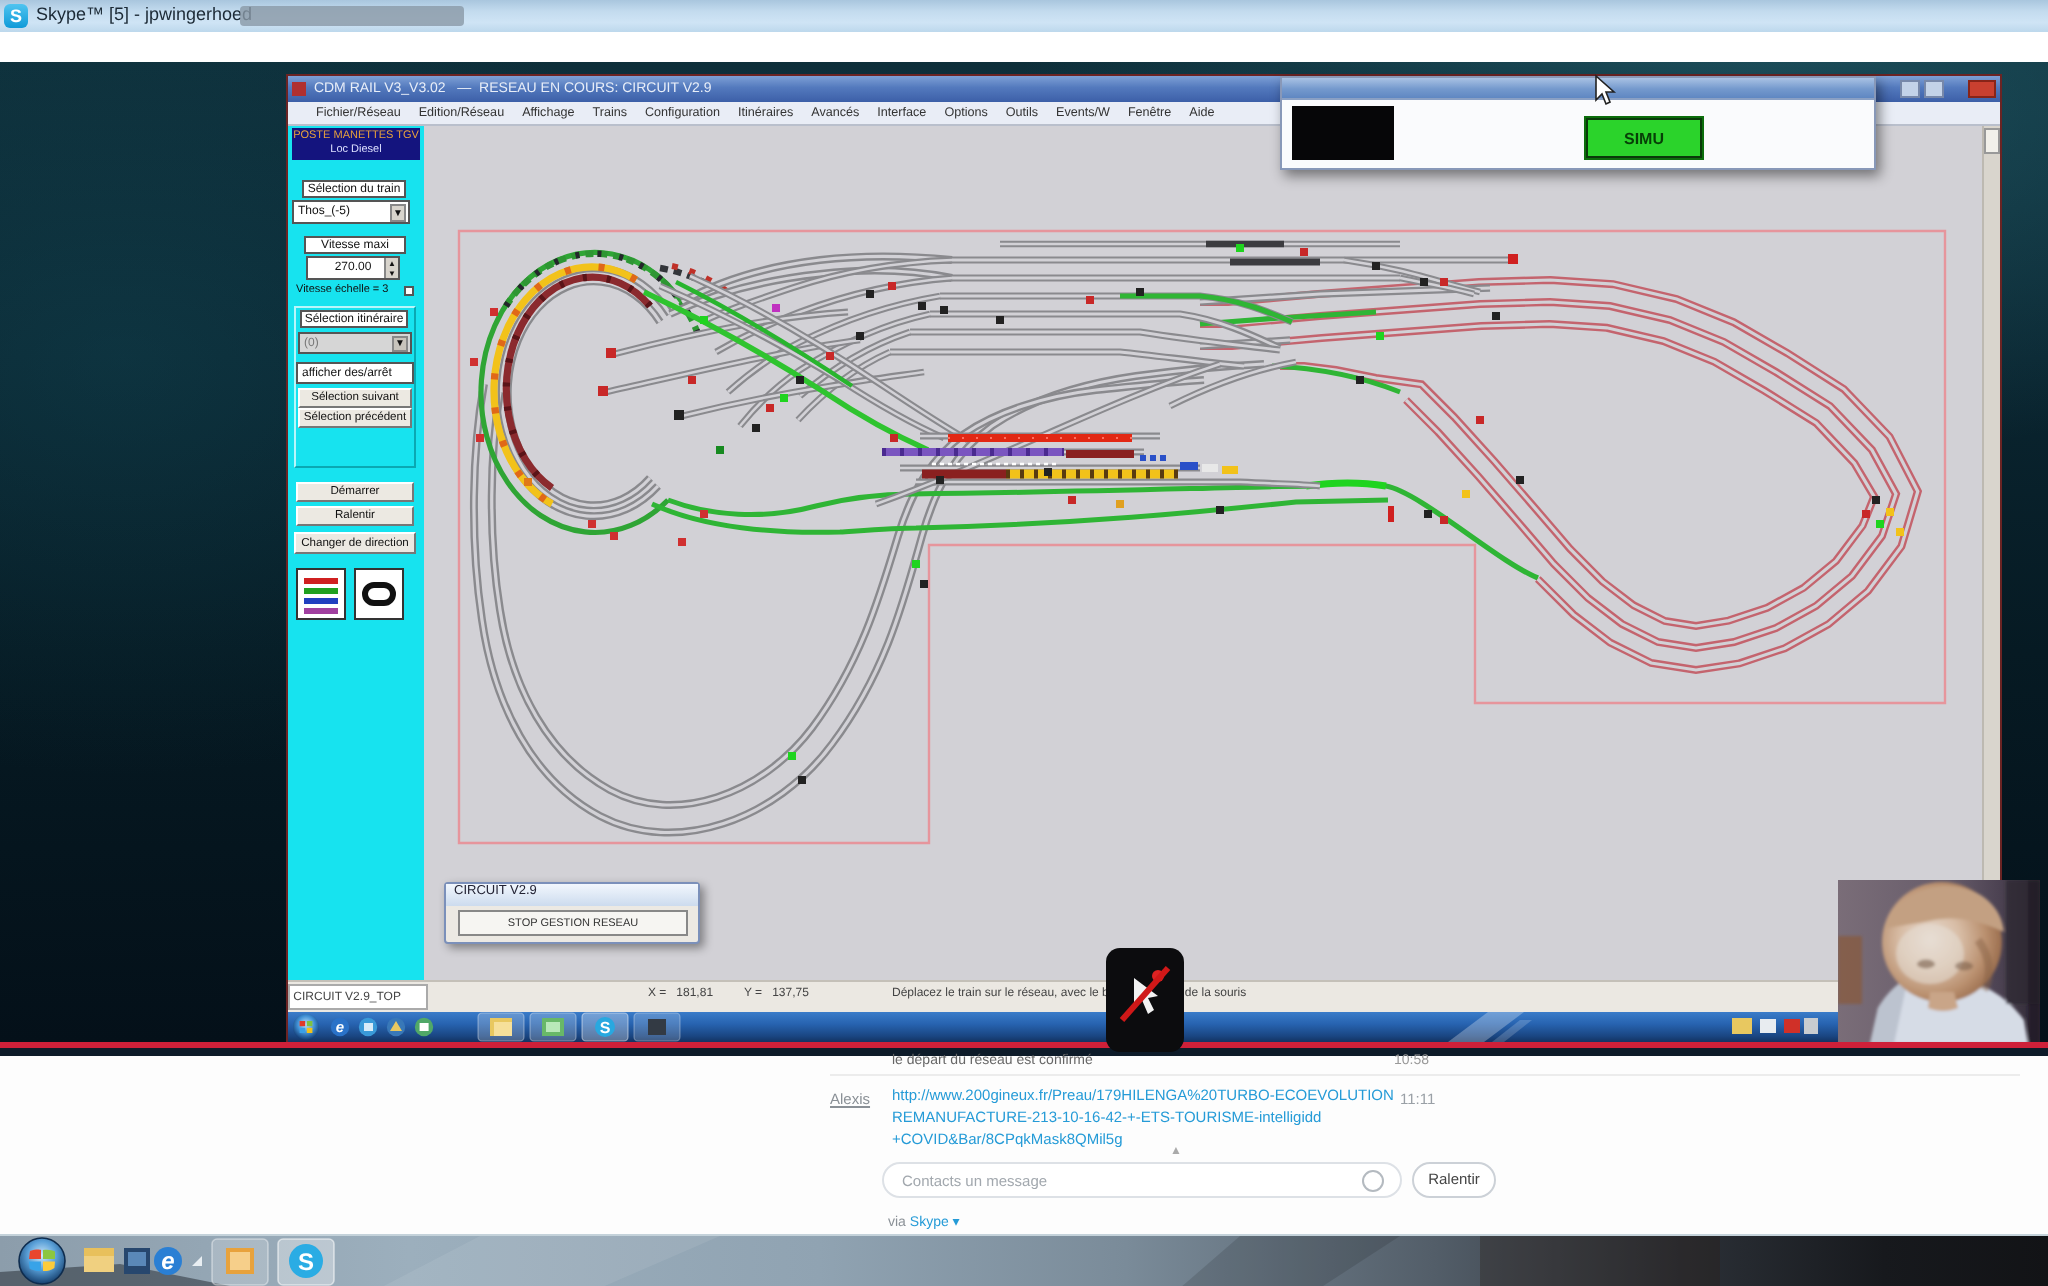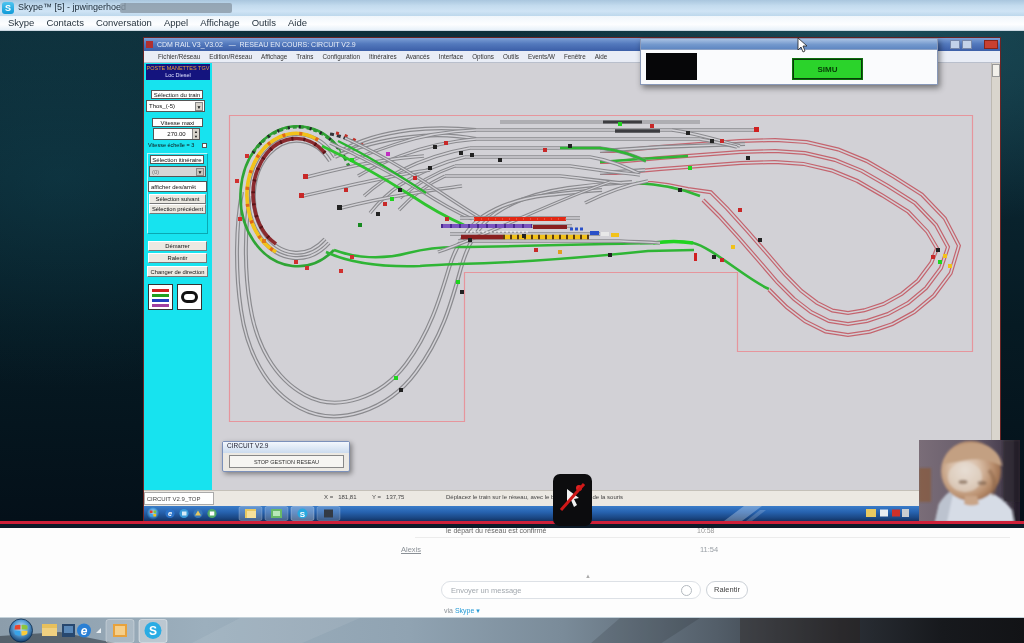--- a/index.html
+++ b/index.html
@@ -80,23 +80,20 @@
 </head>
 <body>
 <div id="page">
 
   <div class="abs" id="sk-title">
     <div class="abs" style="left:2px;top:2px;width:12px;height:12px;background:linear-gradient(#4fc4f0,#0f9ad8);border-radius:3px;color:#fff;font-size:9px;text-align:center;line-height:12px;font-weight:bold;">S</div>
     <div class="abs" style="left:18px;top:2px;">Skype™ [5] - jpwingerhoed</div>
     <div class="abs" style="left:120px;top:3px;width:112px;height:10px;background:#8a99a6;border-radius:2px;opacity:.8;"></div>
   </div>
 
-  <div class="abs" id="sk-menu">
-    <span style="margin-left:8px;">Skype</span><span style="margin-left:12px;">Contacts</span><span style="margin-left:12px;">Conversation</span><span style="margin-left:12px;">Appel</span><span style="margin-left:12px;">Affichage</span><span style="margin-left:12px;">Outils</span><span style="margin-left:12px;">Aide</span>
-  </div>
 
   <div class="abs" id="video"></div>
 
   <div class="abs" id="appwin">
     <div class="abs" id="app-title">
       <span style="display:inline-block;width:7px;height:7px;background:#b03030;margin:3px 2px 0 2px;vertical-align:top;"></span>
       CDM RAIL V3_V3.02&nbsp;&nbsp;&nbsp;—&nbsp;&nbsp;RESEAU EN COURS: CIRCUIT V2.9
       <span class="abs" style="left:806px;top:2px;width:10px;height:9px;background:#c3d2e8;border:1px solid #7788aa;"></span>
       <span class="abs" style="left:818px;top:2px;width:10px;height:9px;background:#c3d2e8;border:1px solid #7788aa;"></span>
       <span class="abs" style="left:840px;top:2px;width:14px;height:9px;background:#c94030;border:1px solid #882418;"></span>
@@ -363,21 +360,21 @@
 <rect x="712" y="255" width="4" height="4" fill="#222"></rect>
 <rect x="720" y="258" width="4" height="4" fill="#c82828"></rect>
 <rect x="738" y="208" width="4" height="4" fill="#c82828"></rect>
 <rect x="758" y="238" width="4" height="4" fill="#222"></rect>
 </g>
 </svg>
 
   <div class="abs" id="simu">
     <div class="abs" id="simu-title"></div>
     <div class="abs" style="left:5px;top:14px;width:51px;height:27px;background:#060608;"></div>
-    <div class="abs" style="left:151px;top:19px;width:71px;height:22px;background:#2bd32b;border:1px solid #0c6e0c;box-shadow:inset 0 0 0 1px #0a3a0a;text-align:center;font-size:8px;font-weight:bold;color:#073f07;line-height:21px;">SIMU</div>
+    <div class="abs" style="left:151px;top:19px;width:60px;height:22px;background:#2bd32b;border:1px solid #0c6e0c;box-shadow:inset 0 0 0 1px #0a3a0a;text-align:center;font-size:8px;font-weight:bold;color:#073f07;line-height:21px;">SIMU</div>
   </div>
   <svg class="abs" style="left:795px;top:37px;width:14px;height:16px;" viewBox="0 0 14 16">
       <path d="M3 1 L3 13 L6 10 L8 15 L10 14 L8 9 L12 9 Z" fill="#fff" stroke="#222" stroke-width="0.8"></path>
     </svg>
 
   <div class="abs" id="circwin">
     <div class="t"><span style="margin-left:4px;">CIRCUIT V2.9</span></div>
     <div class="abs" style="left:6px;top:13px;width:115px;height:13px;background:#f6f5f2;border:1px solid #888;font-size:5.5px;color:#333;text-align:center;line-height:12px;">STOP GESTION RESEAU</div>
   </div>
 
@@ -424,24 +421,27 @@
     </g>
   </svg>
 
   <div class="abs" id="redline"></div>
   <div class="abs" id="navyband"></div>
 
   <div class="abs" id="chat">
     <div class="abs" style="left:446px;top:-1px;color:#666;font-size:7px;">le départ du réseau est confirmé</div>
     <div class="abs" style="left:697px;top:-1px;color:#999;font-size:7px;">10:58</div>
     <div class="abs" style="left:415px;top:9px;width:595px;height:1px;background:#ececec;"></div>
-    <div class="abs" style="left:401px;top:17px;color:#8a9096;text-decoration:underline;">Alexis</div>
-    <div class="abs" style="left:700px;top:17px;color:#9aa0a6;">11:54</div>
+    <div class="abs" style="left:415px;top:17px;color:#8a9096;text-decoration:underline;">Alexis</div>
+    <div class="abs" style="left:700px;top:17px;color:#9aa0a6;">11:11</div>
+    <div class="abs" style="left:446px;top:14px;width:290px;line-height:11px;">
+      <span class="link">http://www.200gineux.fr/Preau/179HILENGA%20TURBO-ECOEVOLUTION<br>REMANUFACTURE-213-10-16-42-+-ETS-TOURISME-intelligidd<br>+COVID&amp;Bar/8CPqkMask8QMil5g</span>
+    </div>
     <div class="abs" style="left:585px;top:45px;color:#aaa;font-size:6px;">▲</div>
-    <div class="abs" id="inputbox"><span style="margin-left:9px;">Envoyer un message</span>
+    <div class="abs" id="inputbox"><span style="margin-left:9px;">Contacts un message</span>
       <span class="abs" style="right:8px;top:3px;width:11px;height:11px;border:1px solid #b4bac0;border-radius:50%;"></span>
     </div>
     <div class="abs" id="sendbtn">Ralentir</div>
     <div class="abs" style="left:444px;top:79px;font-size:7px;color:#8a9096;">via <span class="link">Skype ▾</span></div>
   </div>
 
   <div class="abs" id="taskbar">
     <svg style="position:absolute;left:0;top:0;width:1024px;height:26px;" viewBox="0 0 1024 26">
       <defs>
         <radialGradient id="orb2" cx="50%" cy="38%" r="62%">

